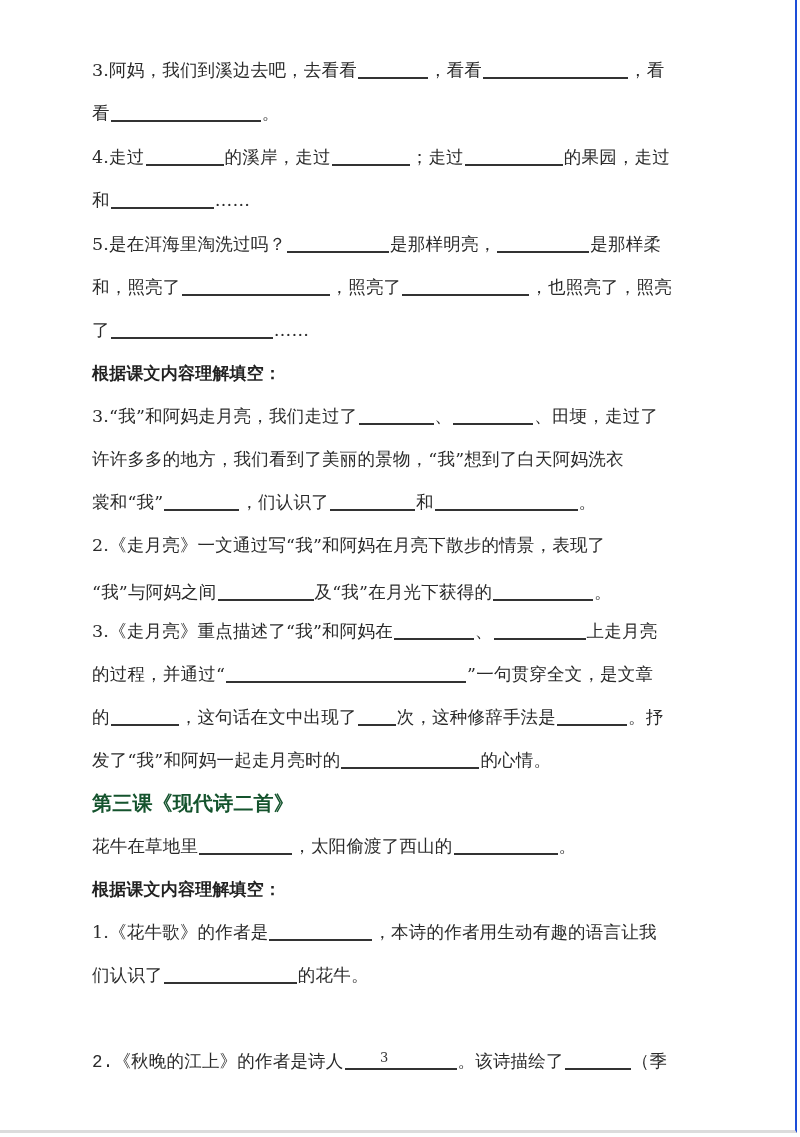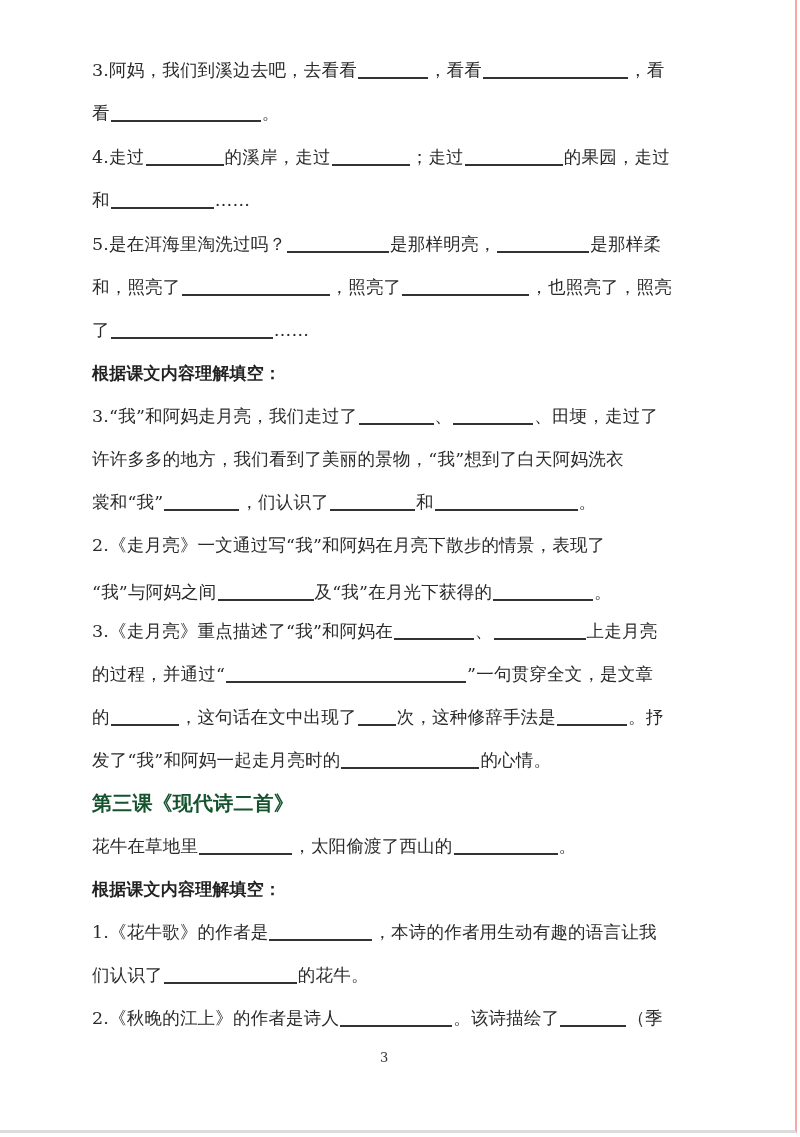--- a/index.html
+++ b/index.html
@@ -1,19 +1,19 @@
 <!DOCTYPE html>
 <html><head>
 <meta charset="utf-8">
 <style>
   html, body { margin: 0; padding: 0; background: #ffffff; }
   body { width: 800px; height: 1137px; position: relative; overflow: hidden;
          font-family: "DejaVu Serif", "Liberation Serif", serif; color: #2a2a2a; }
   .page { position: absolute; left: 0; top: 0; width: 795px; height: 1130px; background: #fff;
-          border-right: 2px solid #fca5a5; border-bottom: 3px solid #dcdcdc; }
+          border-right: 2px solid #1d4ed8; border-bottom: 3px solid #dcdcdc; }
   .line { position: absolute; left: 92px; font-size: 17.5px; white-space: nowrap; line-height: 24px; letter-spacing: 0.2px; }
   .blank { display: inline-block; border-bottom: 2px solid #333; height: 18px; vertical-align: -3px; margin: 0 1px; }
   .bold { font-family: "DejaVu Sans", "Liberation Sans", sans-serif; font-weight: bold; color: #222; font-size: 17px; }
   .lesson { font-family: "DejaVu Sans", "Liberation Sans", sans-serif; font-weight: bold; color: #14532d; font-size: 20px; }
   .pagenum { position: absolute; left: 380px; top: 1050px; font-size: 13px; color: #333; }
   .watermark { position: absolute; left: 368px; top: 1000px; font-family: "DejaVu Sans", "Liberation Sans", sans-serif;
                font-weight: bold; font-size: 78px; color: rgba(200,200,200,0.45); letter-spacing: 1px; pointer-events: none; }
 </style>
 </head>
 <body>
@@ -35,16 +35,16 @@
       <div class="line" style="top: 580px;"><span>“我”与阿妈之间</span><span class="blank" style="width: 96px;"></span><span>及“我”在月光下获得的</span><span class="blank" style="width: 100px;"></span><span>。</span></div>
       <div class="line" style="top: 619px;"><span>3.《走月亮》重点描述了“我”和阿妈在</span><span class="blank" style="width: 80px;"></span><span>、</span><span class="blank" style="width: 92px;"></span><span>上走月亮</span></div>
       <div class="line" style="top: 662px;"><span>的过程，并通过“</span><span class="blank" style="width: 240px;"></span><span>”一句贯穿全文，是文章</span></div>
       <div class="line" style="top: 705px;"><span>的</span><span class="blank" style="width: 68px;"></span><span>，这句话在文中出现了</span><span class="blank" style="width: 38px;"></span><span>次，这种修辞手法是</span><span class="blank" style="width: 70px;"></span><span>。抒</span></div>
       <div class="line" style="top: 748px;"><span>发了“我”和阿妈一起走月亮时的</span><span class="blank" style="width: 138px;"></span><span>的心情。</span></div>
       <div class="line lesson" style="top: 791px;">第三课《现代诗二首》</div>
       <div class="line" style="top: 834px;"><span>花牛在草地里</span><span class="blank" style="width: 93px;"></span><span>，太阳偷渡了西山的</span><span class="blank" style="width: 104px;"></span><span>。</span></div>
       <div class="line bold" style="top: 877px;">根据课文内容理解填空：</div>
       <div class="line" style="top: 920px; text-align: center;"><span>1.《花牛歌》的作者是</span><span class="blank" style="width: 103px;"></span><span>，本诗的作者用生动有趣的语言让我</span></div>
       <div class="line" style="top: 963px;"><span>们认识了</span><span class="blank" style="width: 133px;"></span><span>的花牛。</span></div>
-      <div class="line" style="top: 1006px;"><span>2.《秋晚的江上》的作者是诗人</span><span class="blank" style="width: 112px;"></span><span>。该诗描绘了</span><span class="blank" style="width: 66px;"></span><span>（季</span></div>
+      <div class="line" style="top: 1050px; font-family: Liberation Mono, monospace;"><span>2.《秋晚的江上》的作者是诗人</span><span class="blank" style="width: 112px;"></span><span>。该诗描绘了</span><span class="blank" style="width: 66px;"></span><span>（季</span></div>
     </div>
   <div class="pagenum">3</div>
 </div>
 
 </body></html>

